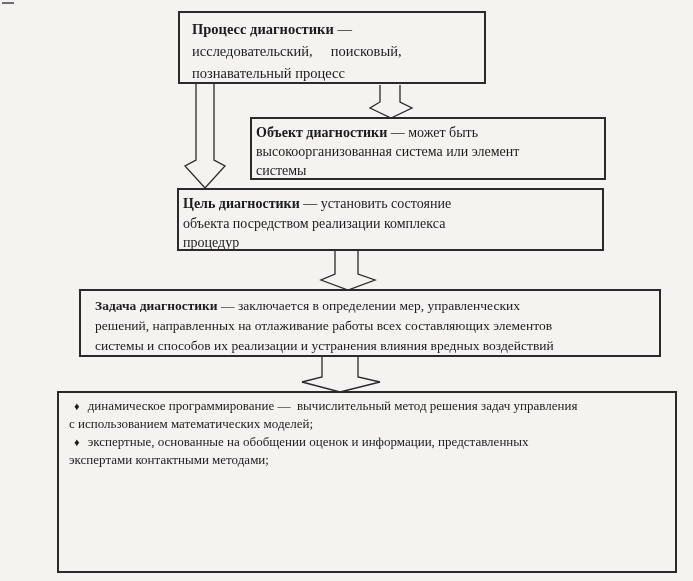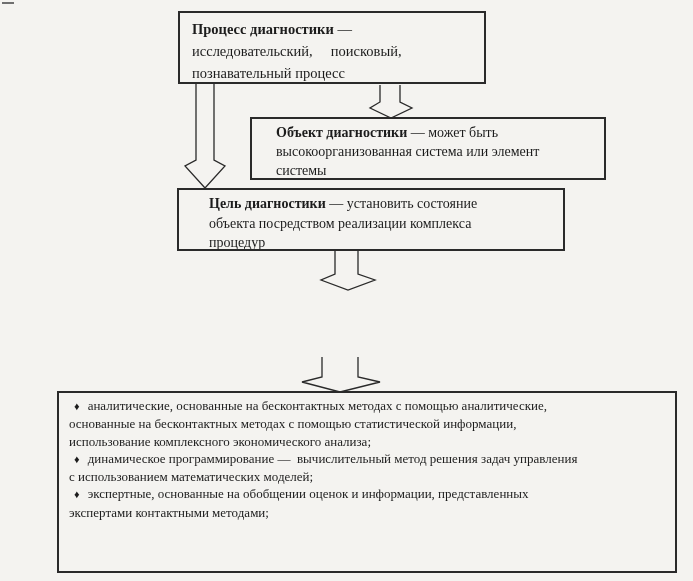--- a/index.html
+++ b/index.html
@@ -17,22 +17,22 @@
     box-sizing:border-box;
     background:transparent;
     overflow:hidden;
   }
   .txt {
     white-space:pre-line;
   }
   .ttl { font-weight:bold; }
   
   .b-process { left:178px; top:11px;  width:308px; height:73px; padding:5px 12px; font-size:14.5px; line-height:22px; }
-  .b-object  { left:250px; top:117px; width:356px; height:63px; padding:4px 24px; font-size:14px;   line-height:19px; }
-  .b-goal    { left:177px; top:188px; width:388px; height:63px; padding:4px 30px; font-size:14px;   line-height:19.5px; }
+  .b-object  { left:250px; top:117px; width:356px; height:63px; padding:4px 4px; font-size:14px;   line-height:19px; }
+  .b-goal    { left:177px; top:188px; width:427px; height:63px; padding:4px 4px; font-size:14px;   line-height:19.5px; }
   .b-task    { left:79px;  top:289px; width:582px; height:68px; padding:5px 14px; font-size:13.5px; line-height:20px; }
   .b-methods { left:57px;  top:391px; width:620px; height:182px; padding:4px 10px; font-size:13px;  line-height:17.3px; }
   .mi { white-space:pre-line; }
   .di { font-size:11px; padding:0 8px 0 5px; }
   .arrows { position:absolute; left:0; top:0; }
   .arrows path { fill:none; stroke:#2a2a2a; stroke-width:1.3; }
   .artifact { position:absolute; left:2px; top:2px; width:12px; height:2px; background:#6f6f6f; }
 </style>
 </head>
 <body>
@@ -59,24 +59,26 @@
 высокоорганизованная система или элемент
 системы</span></div>
   </div>
 
   <div class="box b-goal">
     <div class="txt"><b class="ttl">Цель диагностики</b><span> — установить состояние
 объекта посредством реализации комплекса
 процедур</span></div>
   </div>
 
+  <div class="box b-task">
+    <div class="txt"><b class="ttl">Задача диагностики</b><span> — заключается в определении мер, управленческих
+решений, направленных на отлаживание работы всех составляющих элементов
+системы и способов их реализации и устранения влияния вредных воздействий</span></div>
+  </div>
 
   <div class="box b-methods">
-    <div class="mi"><span class="di">♦</span><span>аналитические, основанные на бесконтактных методах с помощью аналитические,
-основанные на бесконтактных методах с помощью статистической информации,
-использование комплексного экономического анализа;</span></div>
     <div class="mi"><span class="di">♦</span><span>динамическое программирование — вычислительный метод решения задач управления
 с использованием математических моделей;</span></div>
     <div class="mi"><span class="di">♦</span><span>экспертные, основанные на обобщении оценок и информации, представленных
 экспертами контактными методами;</span></div>
   </div>
 
 </div>
 
 </body></html>

